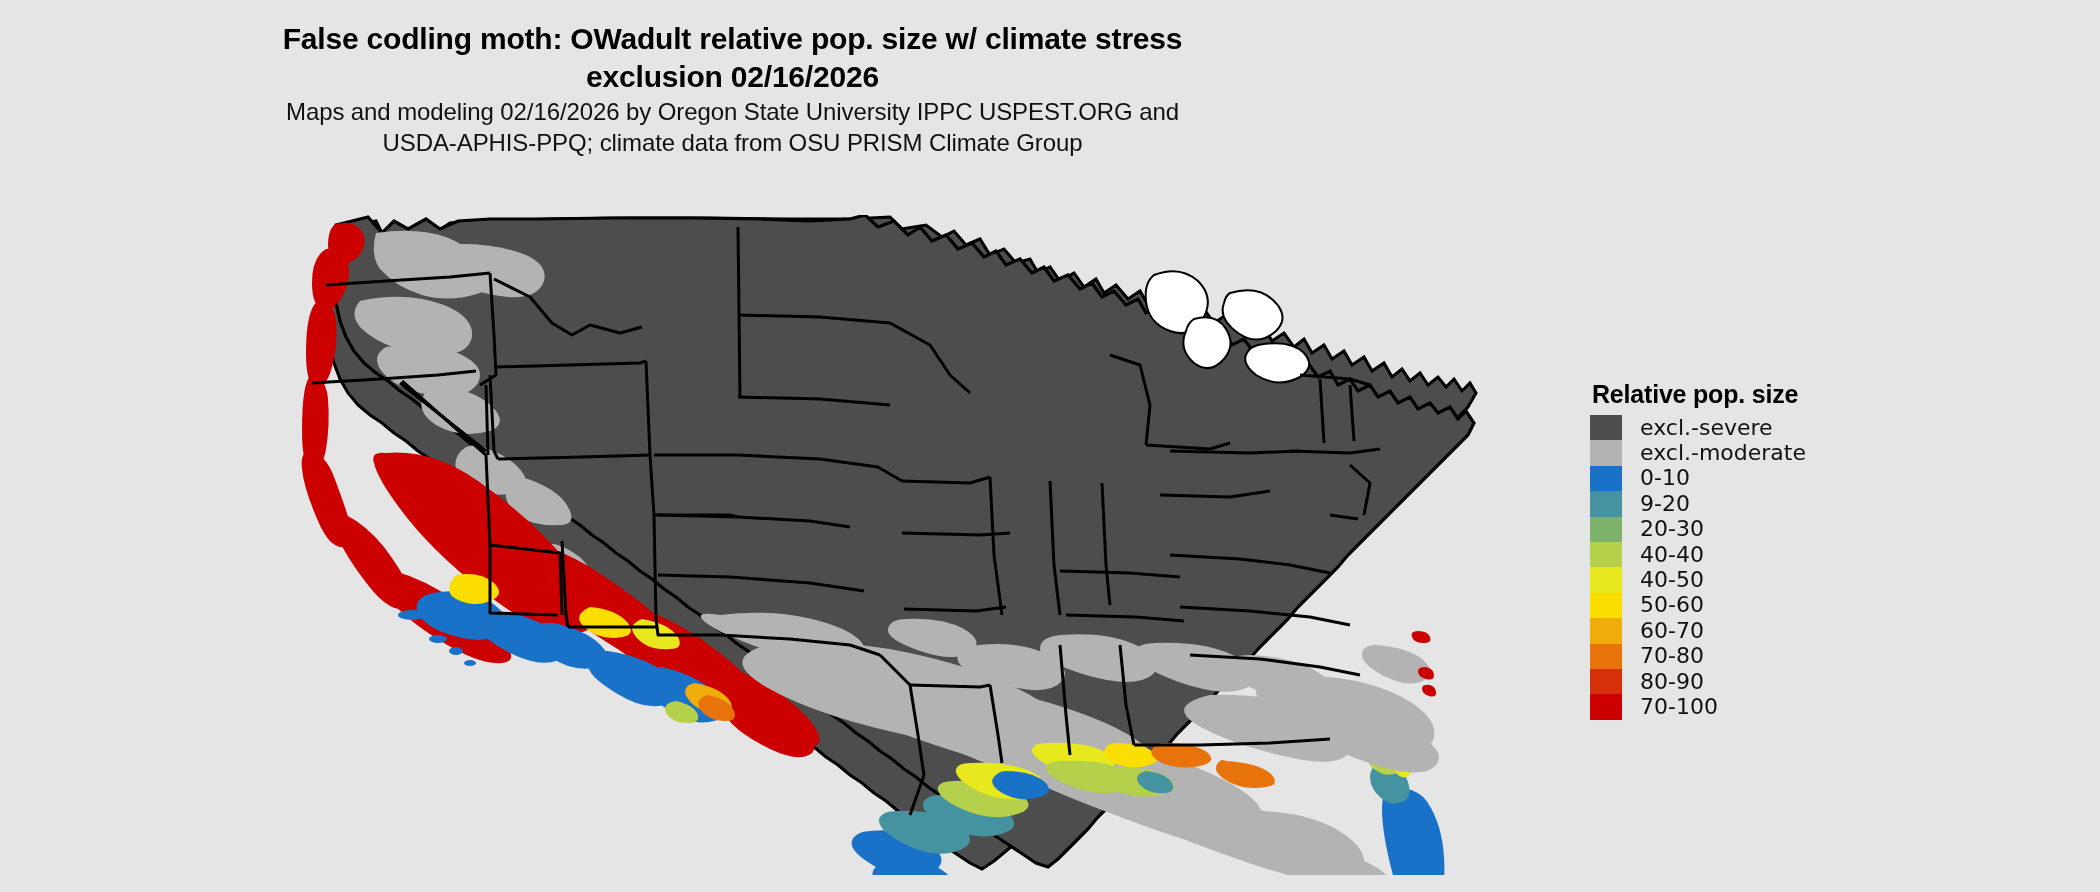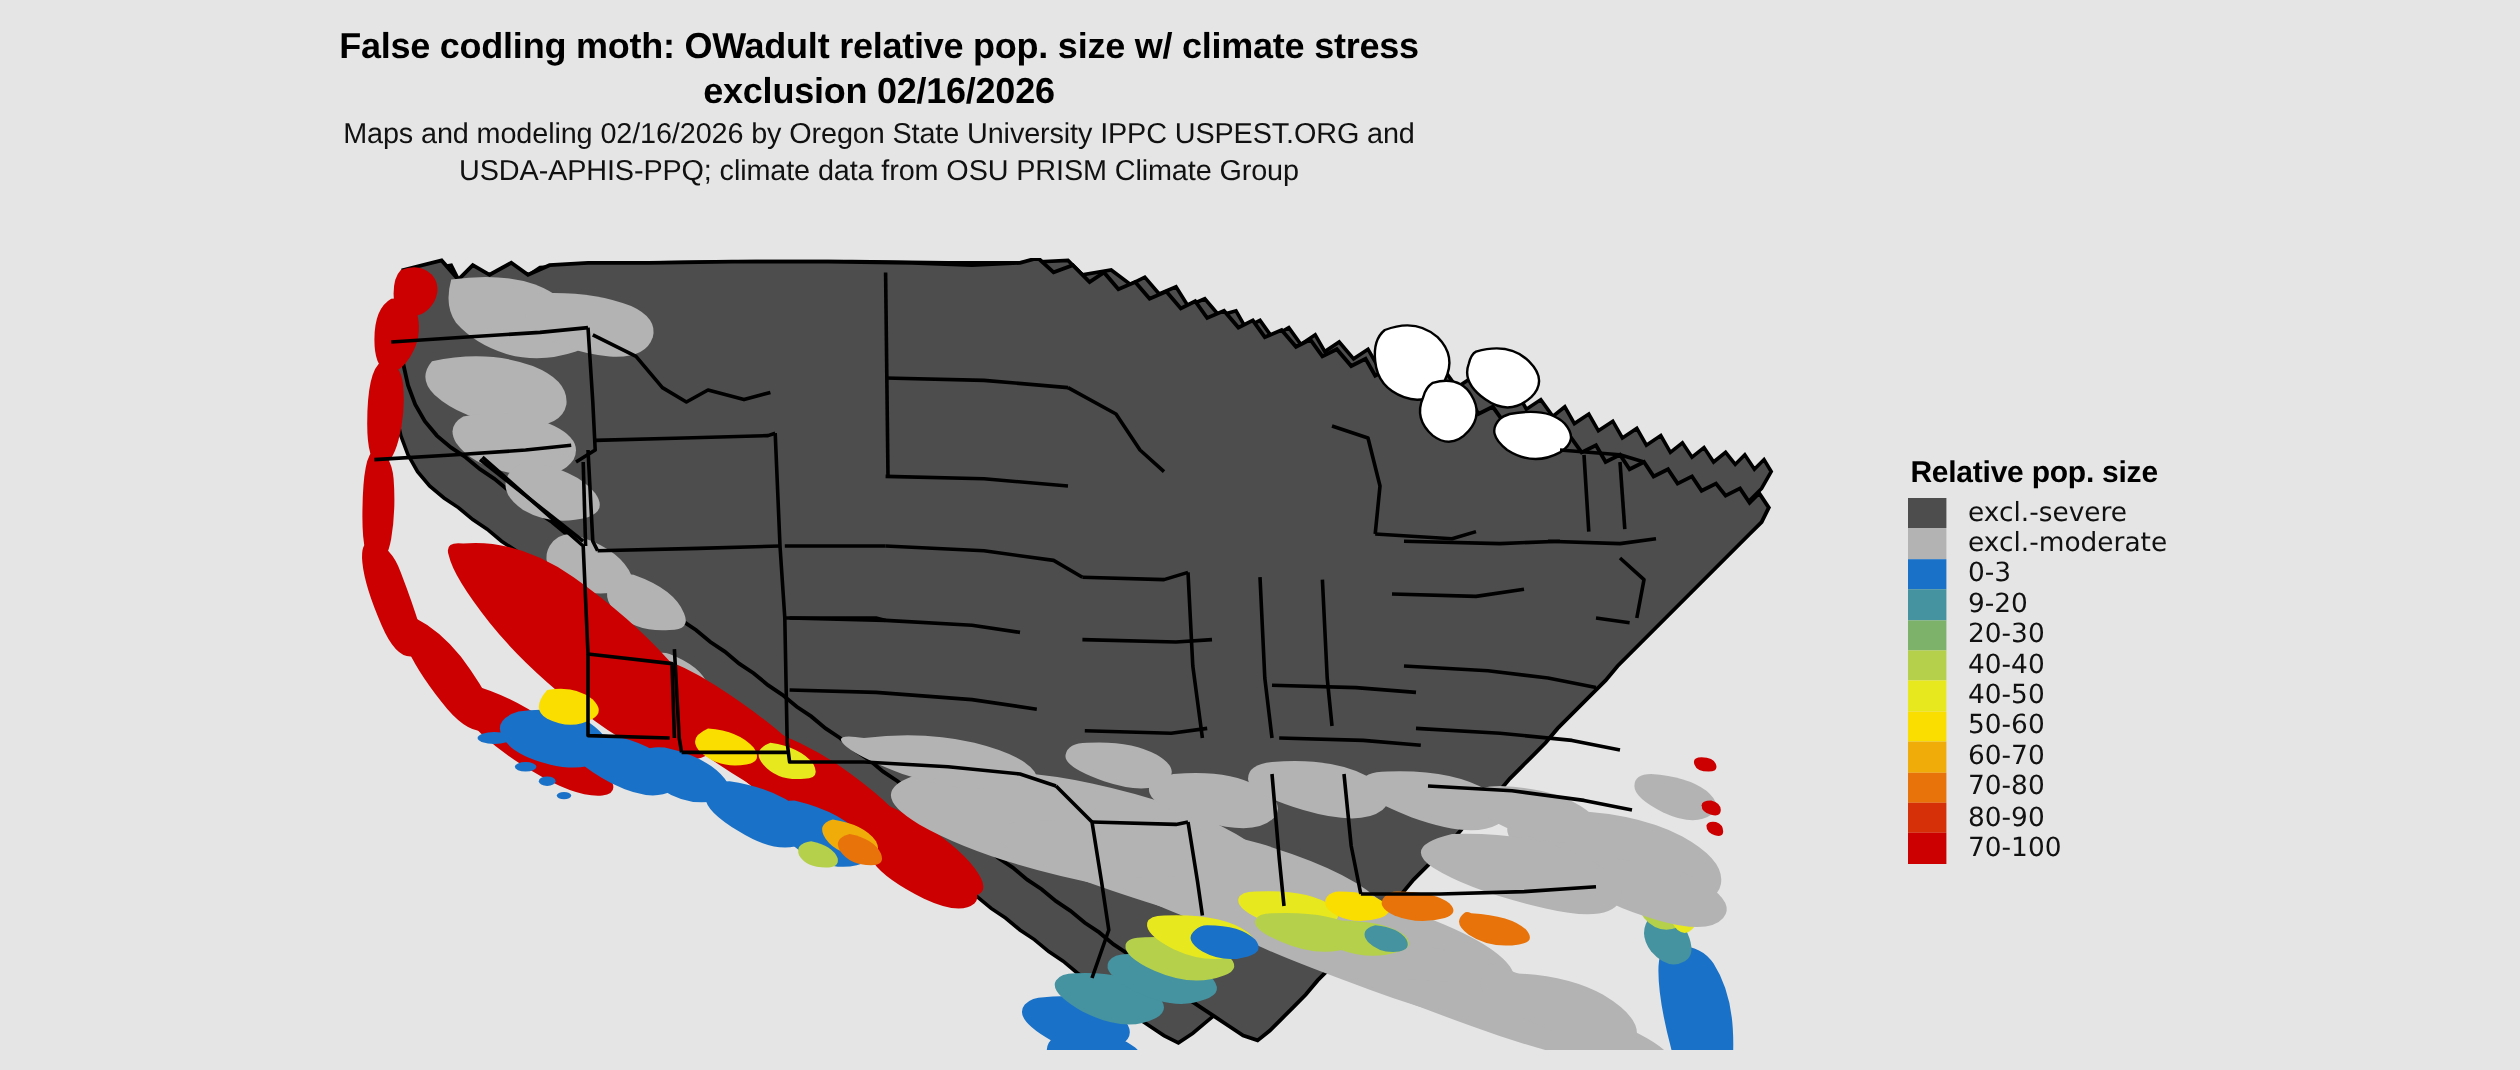--- a/index.html
+++ b/index.html
@@ -426,21 +426,21 @@
         <div class="legend-row">
           <div class="swatch" style="background: rgb(77, 77, 77);"></div>
           <div class="legend-label">excl.-severe</div>
         </div>
         <div class="legend-row">
           <div class="swatch" style="background: rgb(179, 179, 179);"></div>
           <div class="legend-label">excl.-moderate</div>
         </div>
         <div class="legend-row">
           <div class="swatch" style="background: rgb(26, 114, 200);"></div>
-          <div class="legend-label">0-3</div>
+          <div class="legend-label">0-10</div>
         </div>
         <div class="legend-row">
           <div class="swatch" style="background: rgb(69, 146, 160);"></div>
           <div class="legend-label">9-20</div>
         </div>
         <div class="legend-row">
           <div class="swatch" style="background: rgb(125, 178, 106);"></div>
           <div class="legend-label">20-30</div>
         </div>
         <div class="legend-row">

